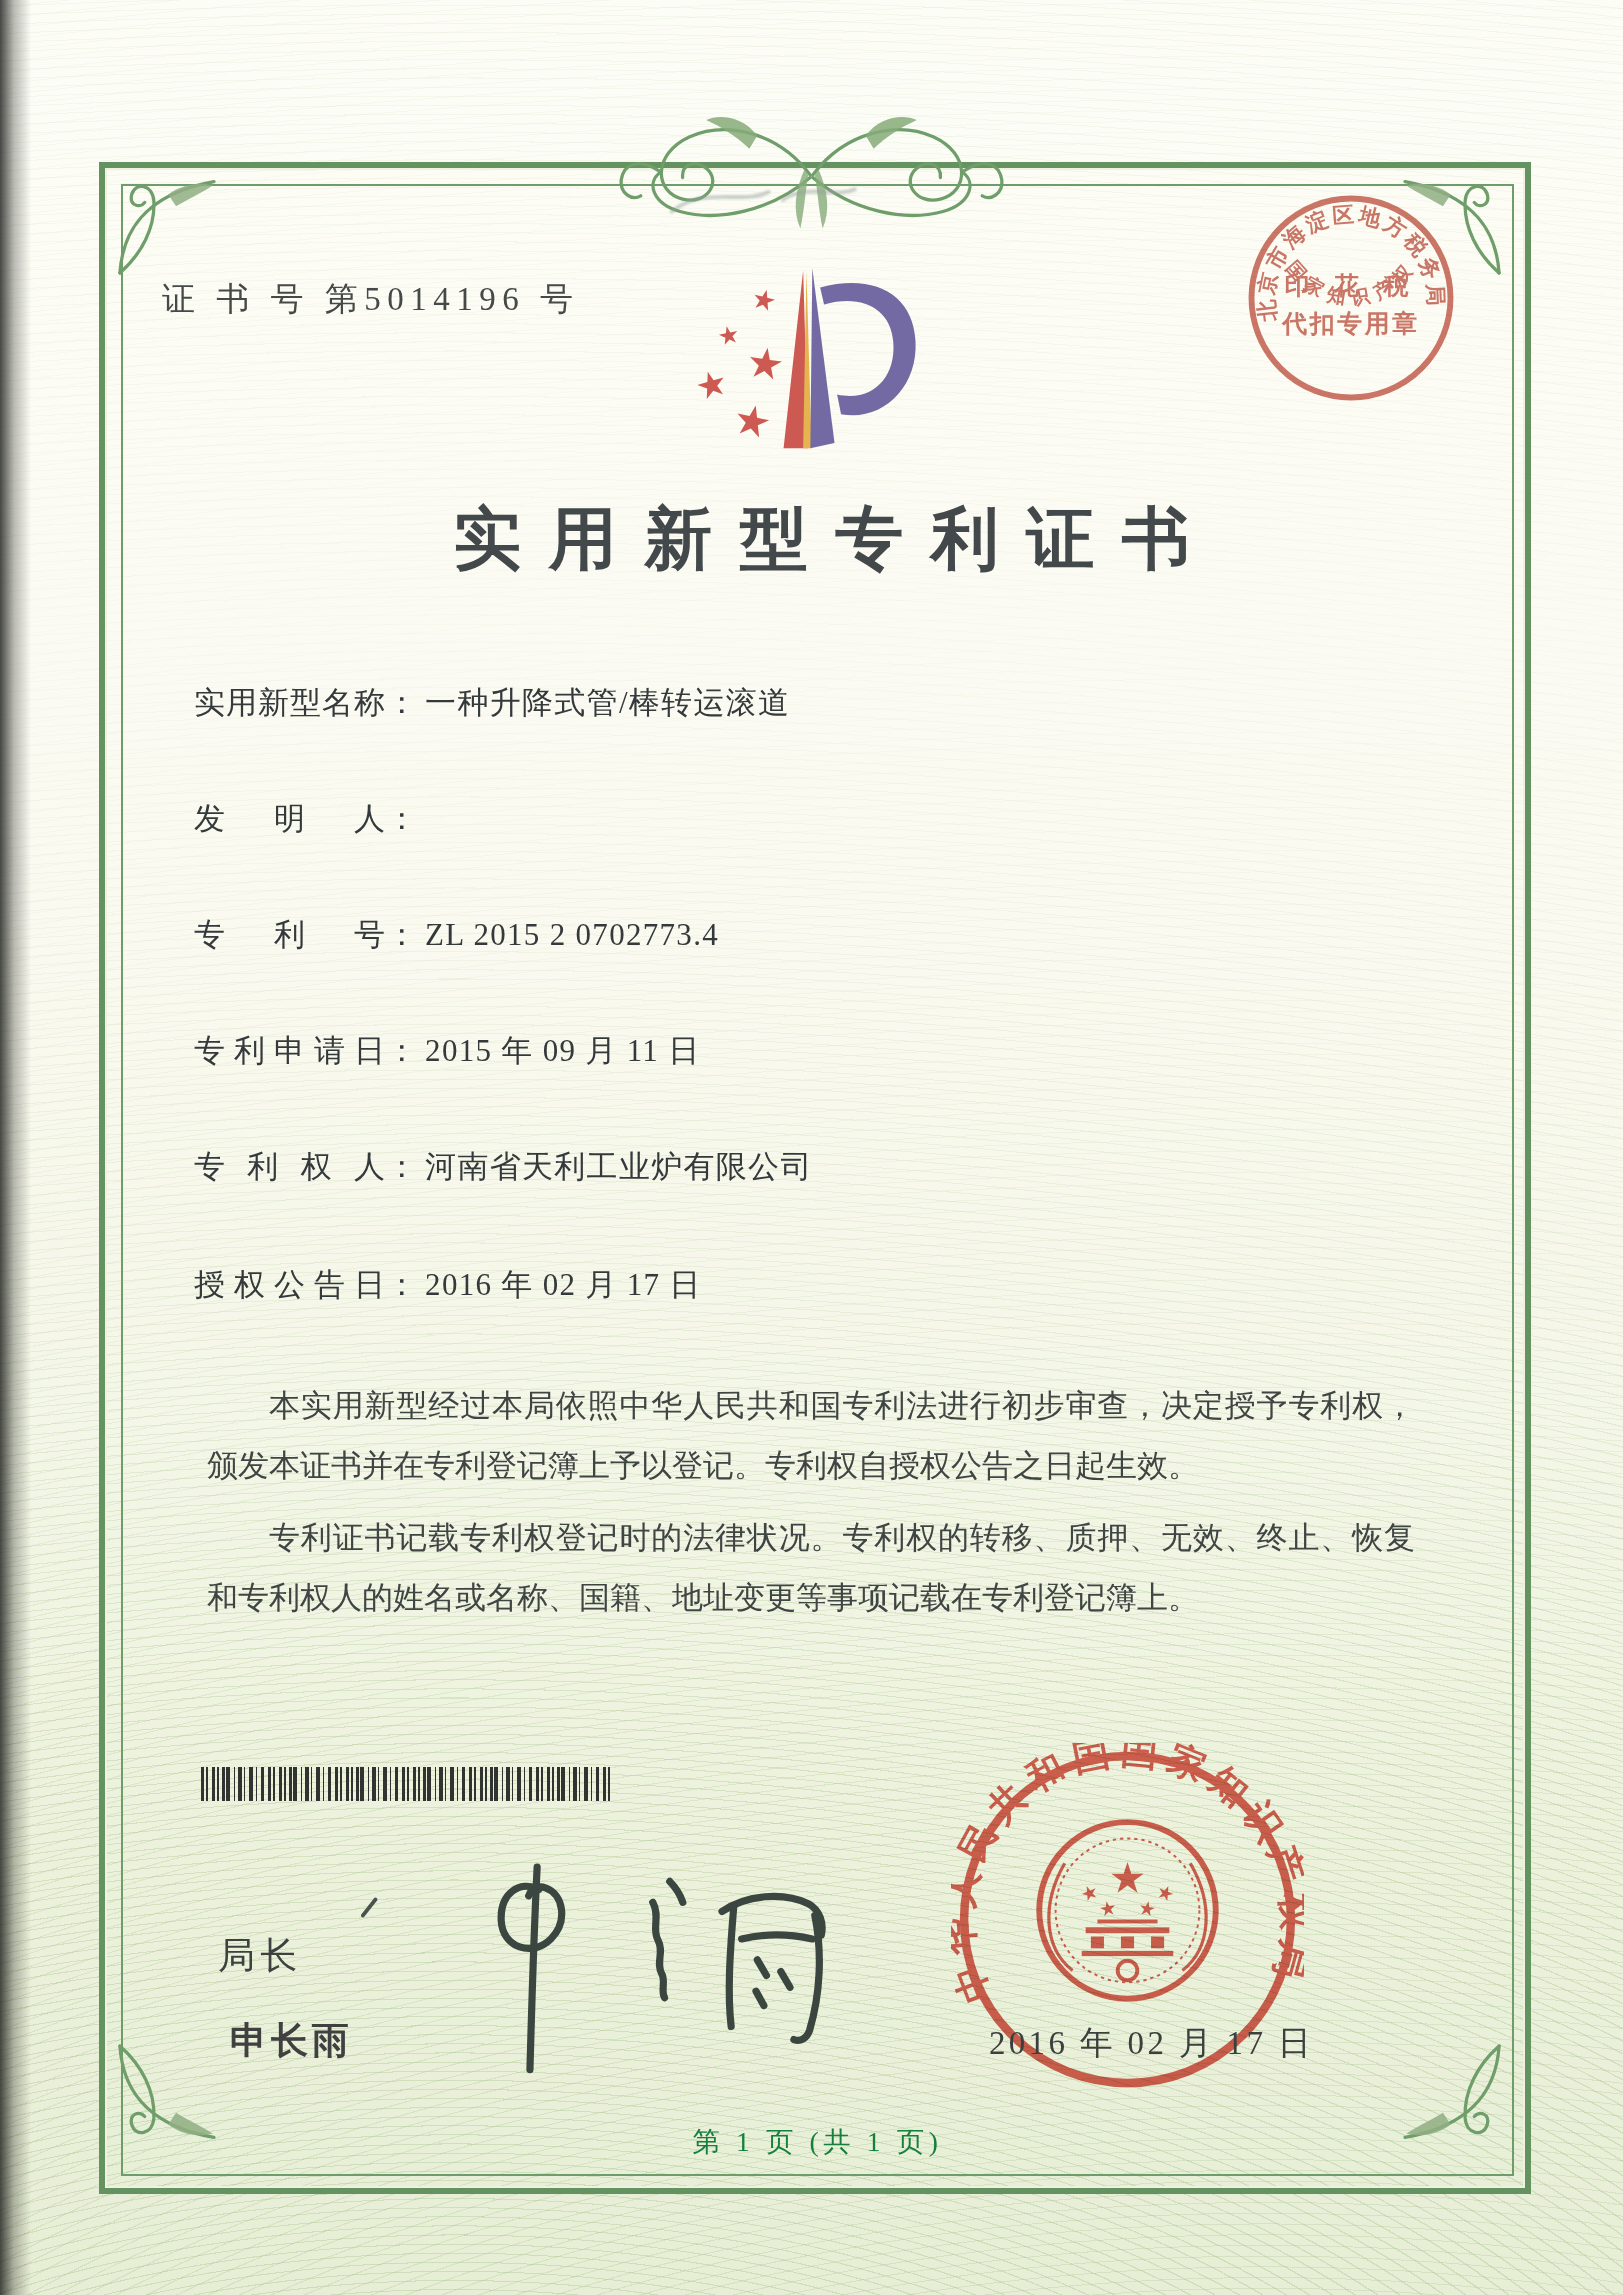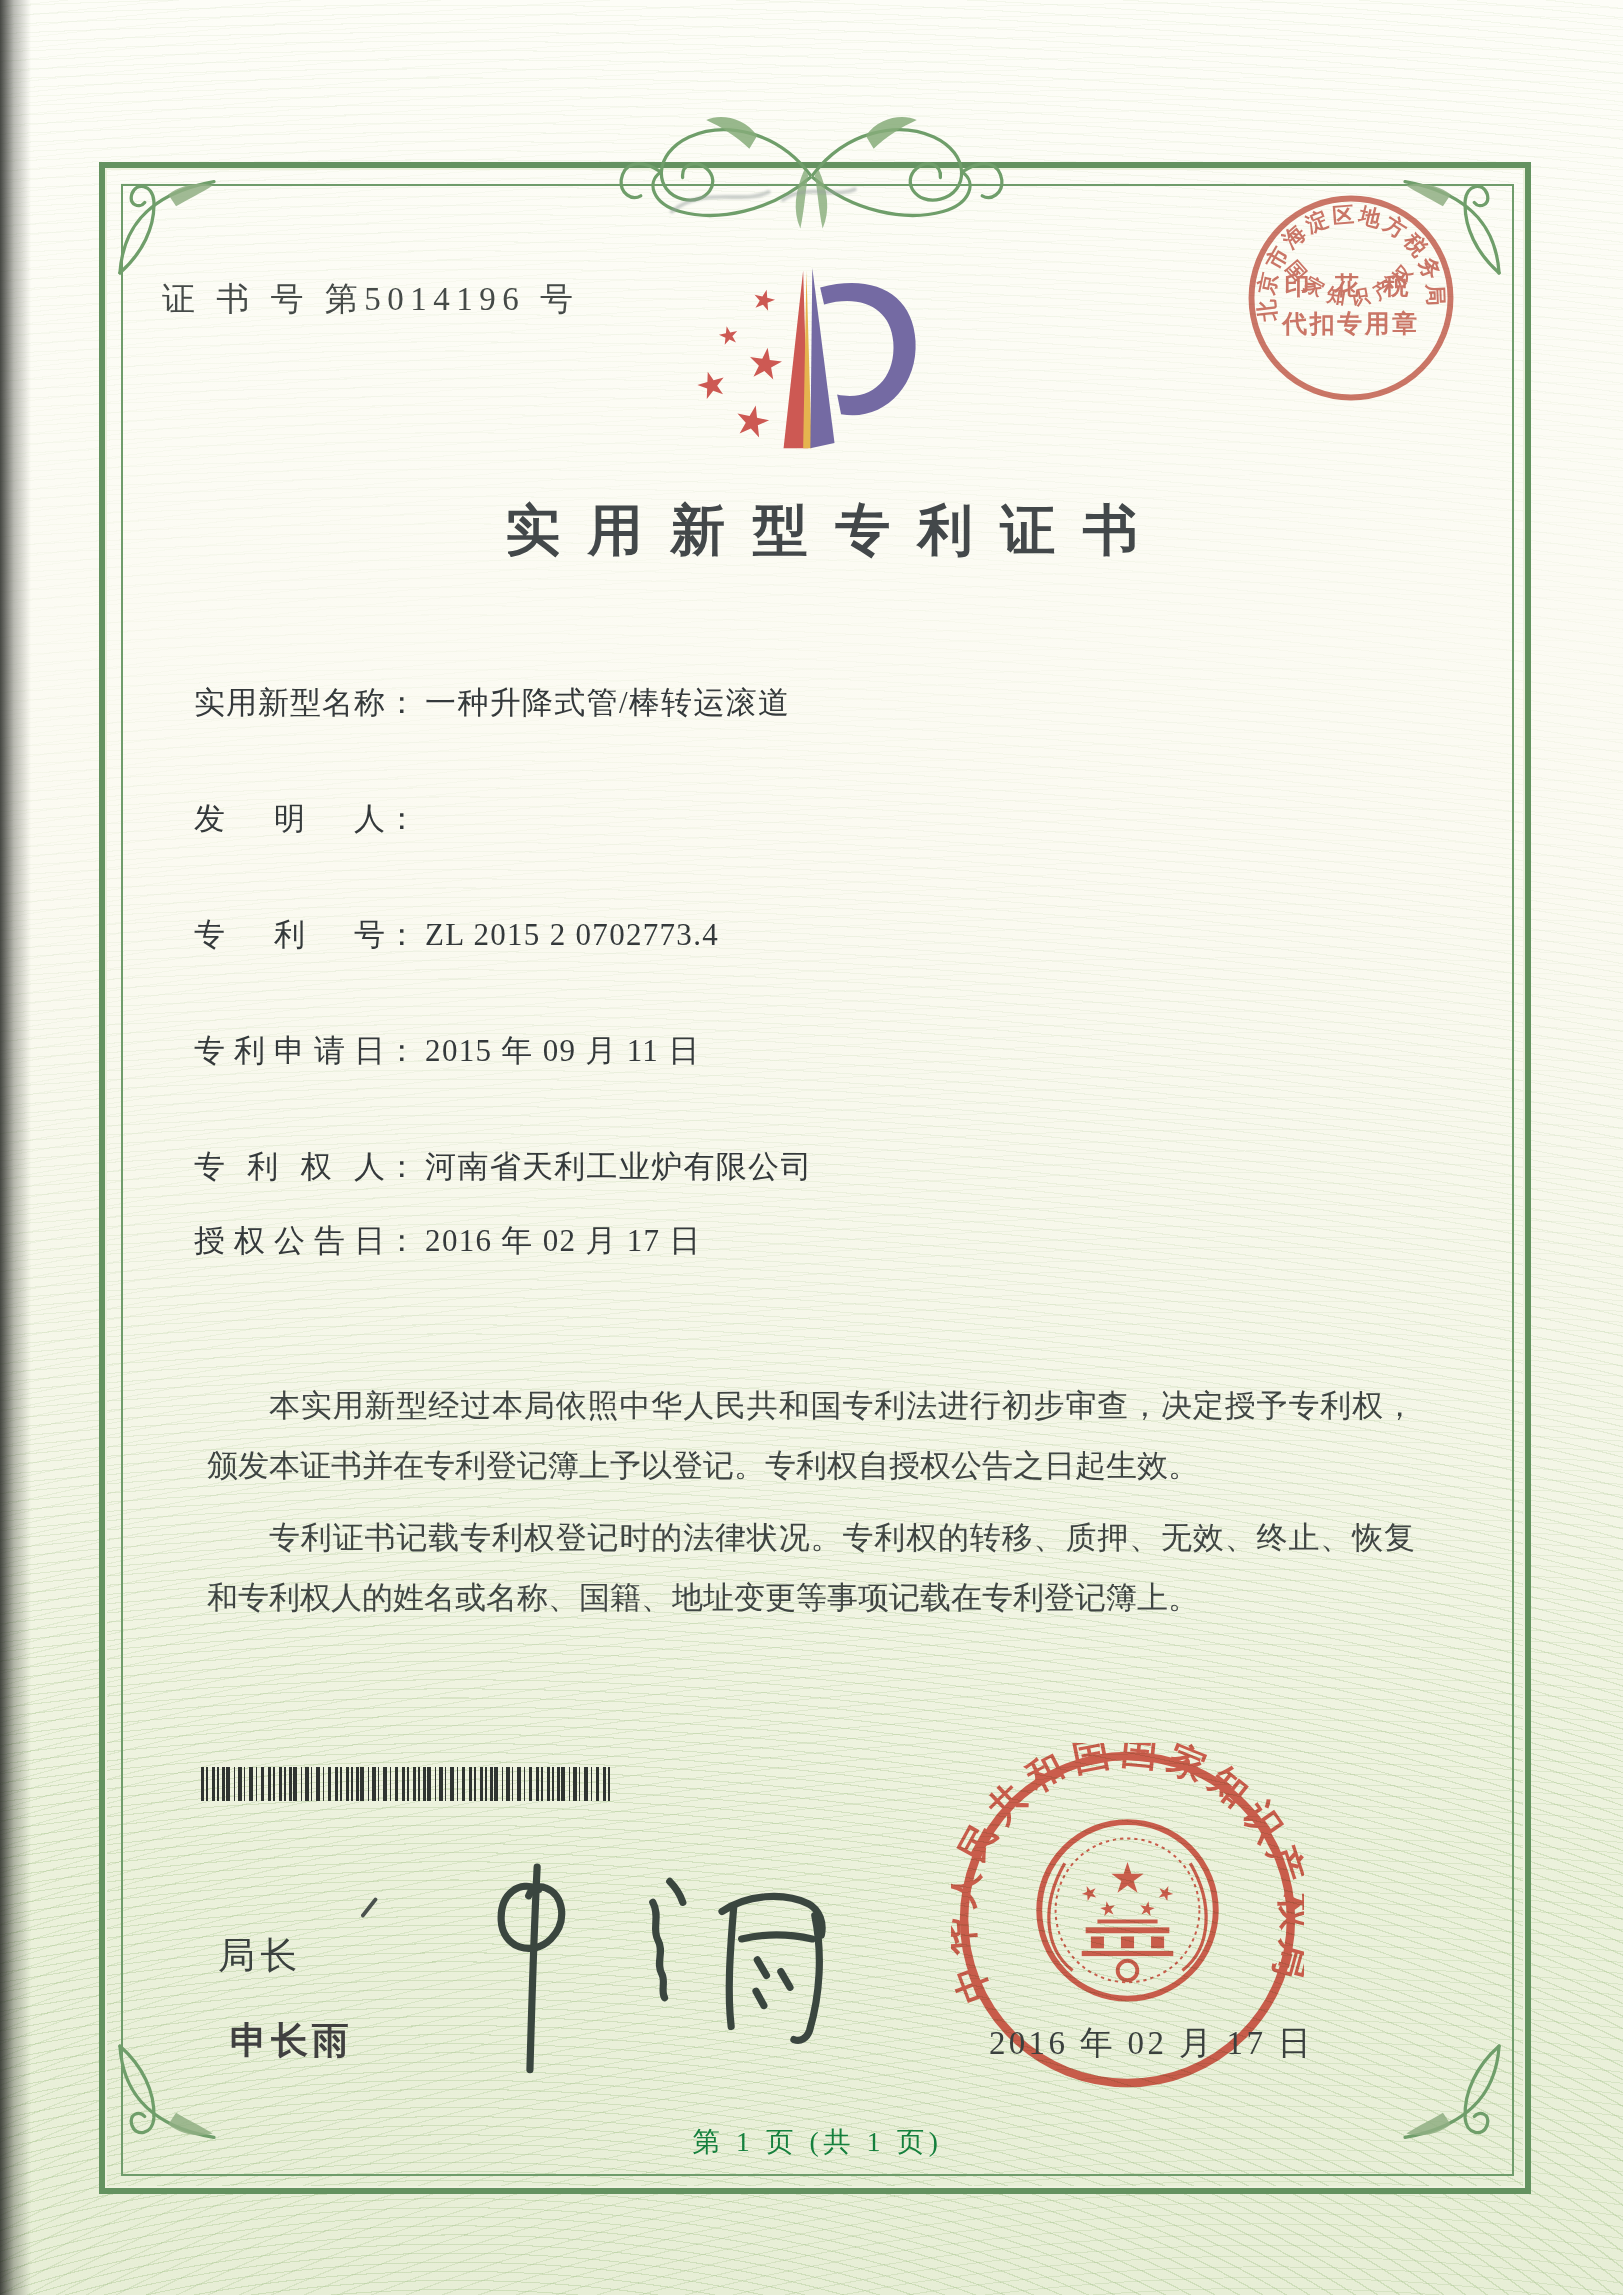--- a/index.html
+++ b/index.html
@@ -32,25 +32,25 @@
   }
   .frame-inner{
     position:absolute;left:121px;top:184px;width:1389px;height:1988px;
     border:2px solid #6f9c6b;
   }
   .cert-no{
     position:absolute;left:162px;top:277px;font-size:33px;letter-spacing:6.5px;color:#454a48;z-index:10;
   }
   .title{
     position:absolute;left:370px;top:494px;width:903px;text-align:center;z-index:10;
-    font-size:55px;font-weight:700;letter-spacing:27.5px;text-indent:27.5px;color:#43484a;
+    font-size:68px;font-weight:700;letter-spacing:27.5px;text-indent:27.5px;color:#43484a;
   }
   .fields{position:absolute;left:194px;top:684px;z-index:10;}
   .field-row{display:flex;align-items:baseline;font-size:31px;line-height:38px;margin-bottom:78px;color:#34393b;}
-  .field-row:nth-child(5){margin-bottom:36px;}
+  .field-row:nth-child(5){margin-bottom:80px;}
   .field-label{display:inline-block;width:191px;text-align:justify;text-align-last:justify;}
   .field-colon{margin-left:1.3px;}
   .field-value{margin-left:7.8px;letter-spacing:1.3px;}
   .paras{
     position:absolute;left:195px;top:1364px;width:1232px;z-index:10;
     font-size:31px;line-height:60px;text-align:justify;color:#3f4543;
   }
   .paras p{margin:12px;text-indent:2em;}
   .barcode{
     position:absolute;left:201px;top:1767px;width:410px;height:34px;z-index:10;

